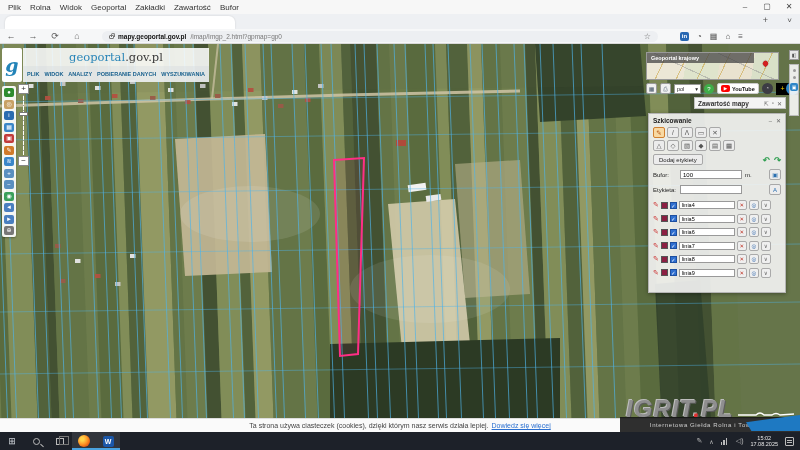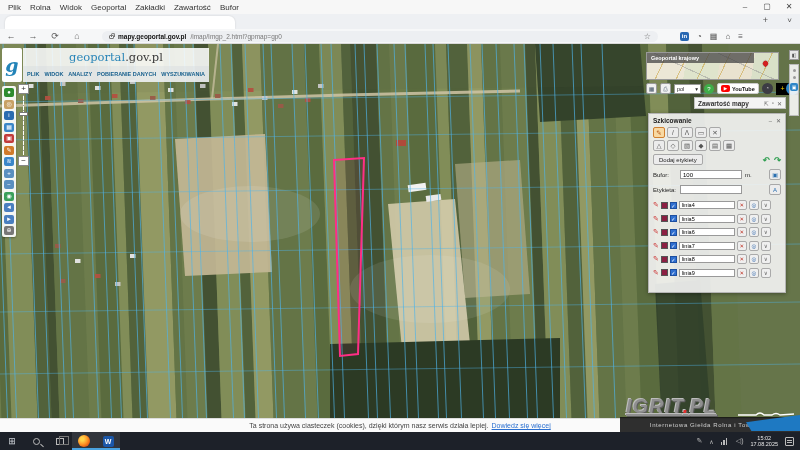--- a/index.html
+++ b/index.html
@@ -136,22 +136,22 @@
   .it-del { color:#c0392b; } .it-zoom { color:#3a6fb0; } .it-exp { color:#666; }
 
   
   .cookie { position:absolute; left:0; top:418px; width:800px; height:14px; background:#fafafa;
             border-top:1px solid #ddd; display:flex; align-items:center; justify-content:center;
             gap:3px; font-size:7px; color:#444; }
   .cookie a { color:#2a6fd0; text-decoration:underline; }
 
   
   .igrit { position:absolute; right:0; top:395px; width:180px; height:37px; z-index:5; }
-  .igrit-title { position:absolute; left:6px; top:0; font-size:20px; font-weight:bold; font-style:italic;
-                 color:#8f8f8f; text-shadow:1px 1px 0 #5c5c5c, -1px -1px 0 #bdbdbd; letter-spacing:1px;text-decoration:underline; }
+  .igrit-title { position:absolute; left:6px; top:0; font-size:24px; font-weight:bold; font-style:italic;
+                 color:#8f8f8f; text-shadow:1px 1px 0 #5c5c5c, -1px -1px 0 #bdbdbd; letter-spacing:1px; }
   .igrit-title .dot { color:#e03030; }
   .igrit-band { position:absolute; left:0; bottom:0; width:100%; height:15px; background:rgba(18,18,18,.88);
                 color:#cfcfcf; font-size:6px; letter-spacing:.6px; display:flex; align-items:center;
                 justify-content:center; }
   .igrit-ribbon { position:absolute; right:0; bottom:1px; width:54px; height:16px; background:#1e79c2;
                   clip-path:polygon(0 45%, 100% 0, 100% 100%, 10% 100%); }
   .igrit-squiggle { position:absolute; right:6px; bottom:14px; width:56px; height:8px; }
 
   
   .taskbar { position:absolute; left:0; bottom:0; width:800px; height:18px; background:#1d2129; z-index:9;

